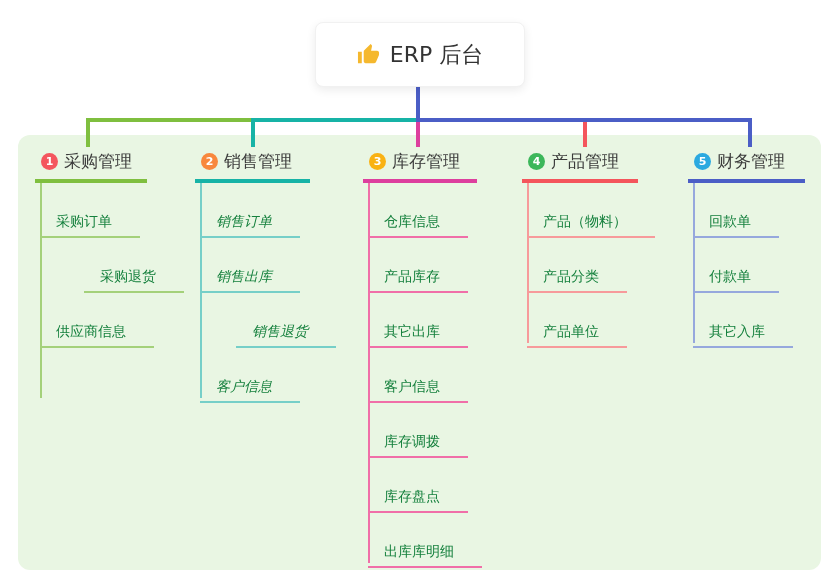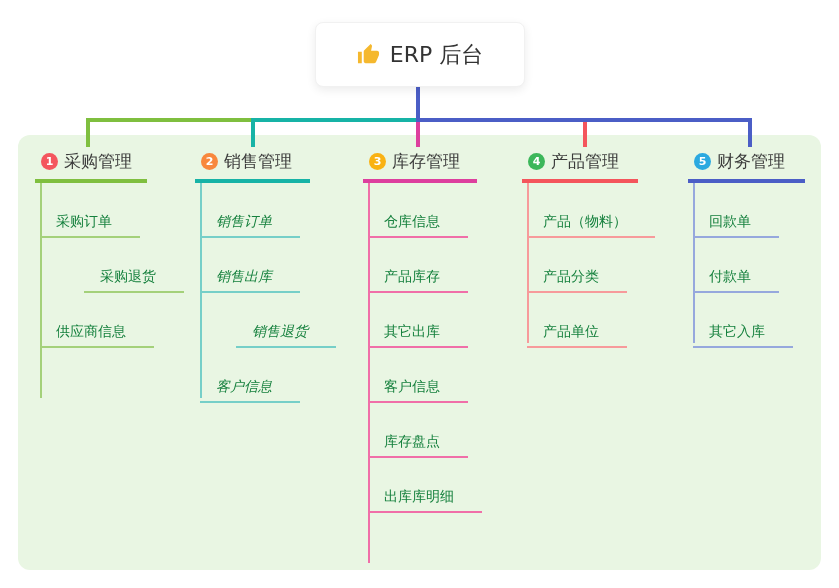--- a/index.html
+++ b/index.html
@@ -134,20 +134,23 @@
           <div class="child">
             <span class="child-label" style="border-bottom-color: rgb(240, 111, 168);">产品库存</span>
           </div>
           <div class="child">
             <span class="child-label" style="border-bottom-color: rgb(240, 111, 168);">其它出库</span>
           </div>
           <div class="child">
             <span class="child-label" style="border-bottom-color: rgb(240, 111, 168);">客户信息</span>
           </div>
           <div class="child">
+            <span class="child-label" style="border-bottom-color: rgb(240, 111, 168);">库存调拨</span>
+          </div>
+          <div class="child">
             <span class="child-label" style="border-bottom-color: rgb(240, 111, 168); font-family: Liberation Serif, serif;">库存盘点</span>
           </div>
           <div class="child">
             <span class="child-label" style="border-bottom-color: rgb(240, 111, 168);">出库库明细</span>
           </div>
         </div>
       </div>
       <div class="branch" style="left: 522px; top: 146px;">
         <div class="branch-header" style="width: 116px; border-bottom-color: rgb(244, 85, 92);">
           <span class="badge" style="background: rgb(60, 183, 90);">4</span>

